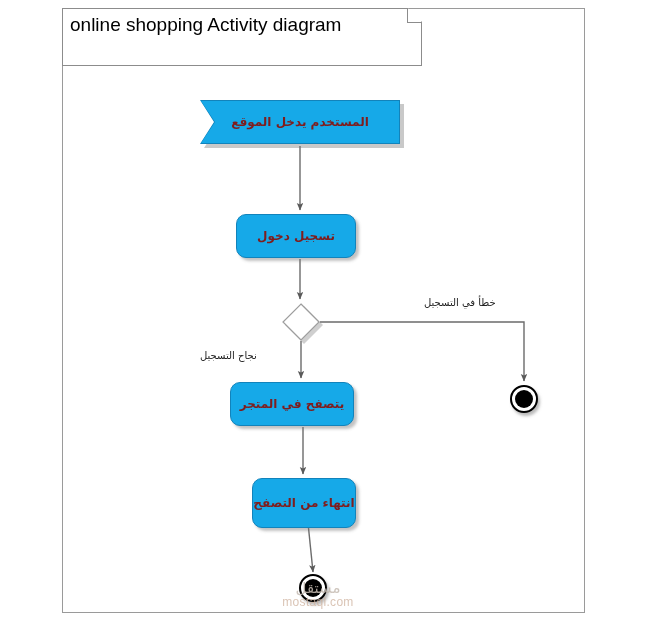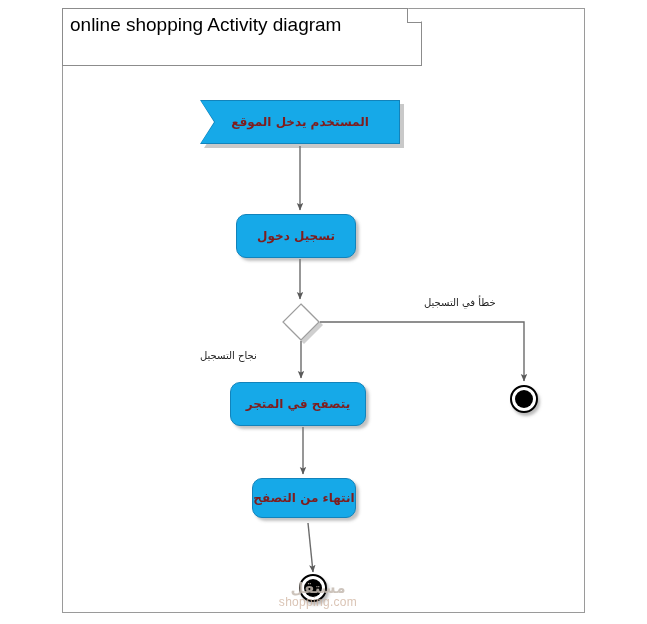--- a/index.html
+++ b/index.html
@@ -188,21 +188,21 @@
     flex-direction: column;
     align-items: center;
     justify-content: center;
     pointer-events: none;
   }
   #watermark-arabic {
     direction: rtl;
     unicode-bidi: bidi-override;
     font-family: "DejaVu Sans", sans-serif;
     font-size: 15px;
-    font-weight: bold;
+    font-weight: normal;
     color: rgba(196,186,176,0.85);
     line-height: 16px;
   }
   #watermark-domain {
     font-family: "Liberation Sans", sans-serif;
     font-size: 12px;
     color: rgba(206,176,156,0.75);
     line-height: 13px;
     letter-spacing: 0.3px;
   }
@@ -261,32 +261,32 @@
 <div id="decision-node">
   <div id="decision-shadow"></div>
   <svg id="decision-fill" viewBox="0 0 38 38" xmlns="http://www.w3.org/2000/svg">
     <polygon points="19,1 37,19 19,37 1,19" fill="#ffffff" stroke="#9d9d9d" stroke-width="1.2"></polygon>
   </svg>
 </div>
 
 <div class="edge-label" style="left:200px; top:350px;">نجاح التسجيل</div>
 <div class="edge-label" style="left:424px; top:297px;">خطأ في التسجيل</div>
 
-<div class="node rounded" style="left:230px; top:382px; width:136px; height:44px;">
+<div class="node rounded" style="left:230px; top:382px; width:124px; height:44px;">
   <span class="node-label">يتصفح في المتجر</span>
 </div>
 
-<div class="node rounded" style="left:252px; top:478px; width:104px; height:40px;">
+<div class="node rounded" style="left:252px; top:478px; width:104px; height:50px;">
   <span class="node-label">انتهاء من التصفح</span>
 </div>
 
 <div class="final-node" style="left:510px; top:385px;">
   <div class="inner-dot"></div>
 </div>
 
 <div class="final-node" style="left:299px; top:574px;">
   <div class="inner-dot"></div>
 </div>
 
 <div id="watermark">
   <div id="watermark-arabic">مستقل</div>
-  <div id="watermark-domain">shopping.com</div>
+  <div id="watermark-domain">mostaql.com</div>
 </div>
 
 </body></html>

